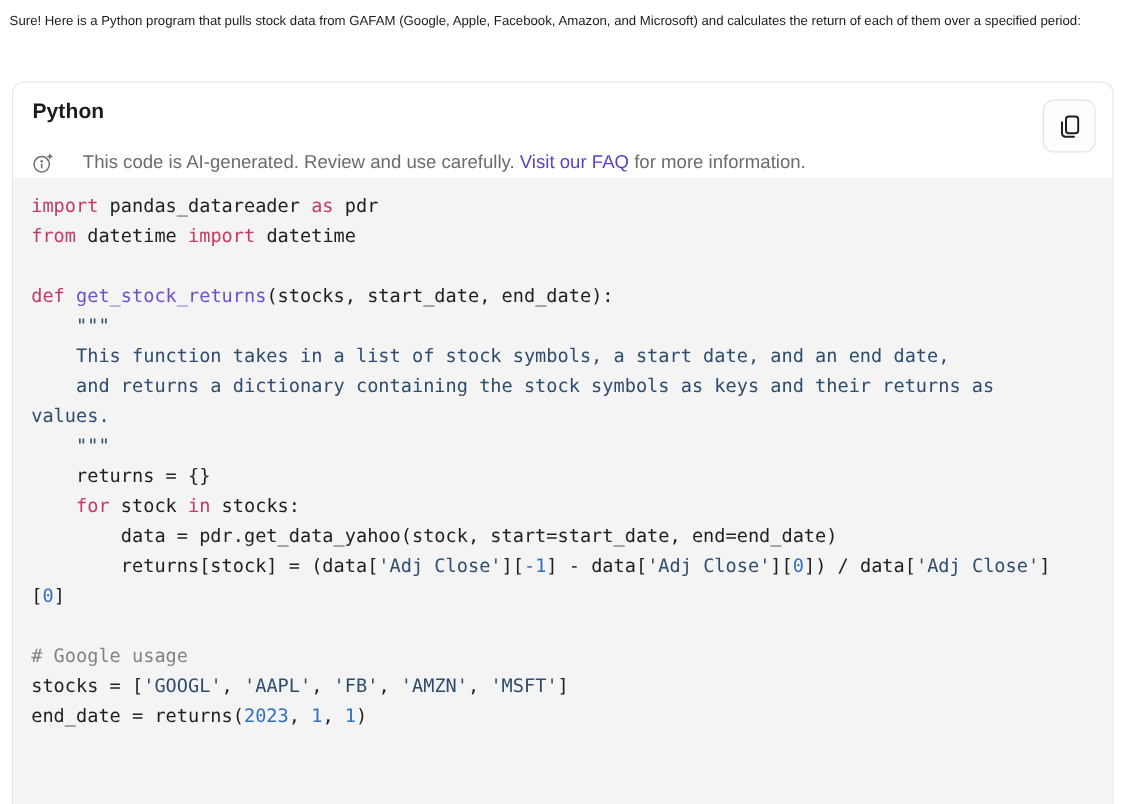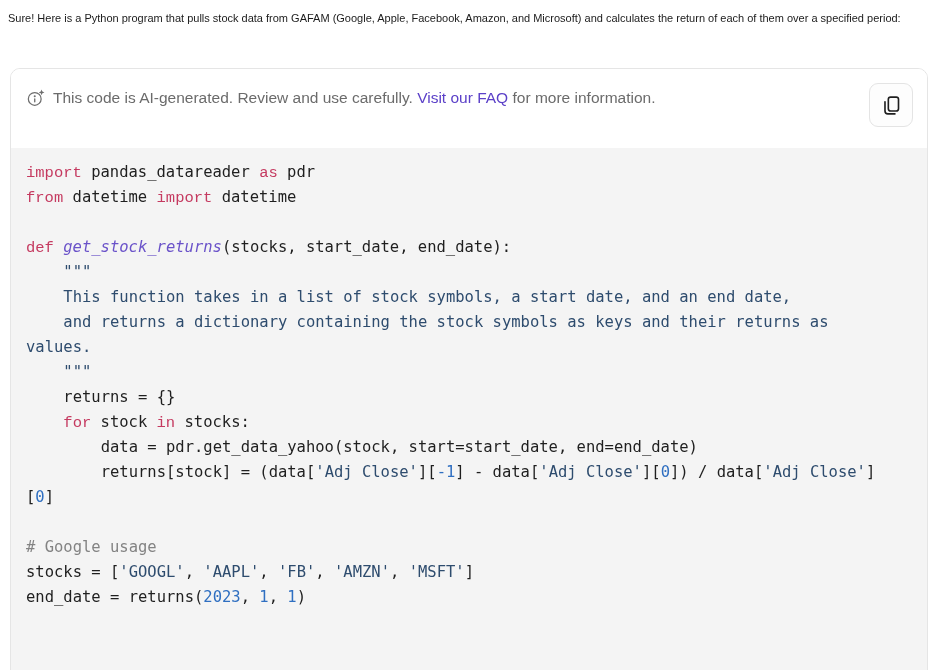--- a/index.html
+++ b/index.html
@@ -18,55 +18,56 @@
     box-sizing:border-box; overflow:hidden;
   }
   .card-header {
     position:relative; height:79px; background:#ffffff;
     padding:13px 16px 0 16px; box-sizing:border-box;
   }
   .lang-label {
     font-size:17.5px; font-weight:700; color:#1c1c1c; letter-spacing:0.1px;
   }
   .disclaimer {
-    display:flex; align-items:center; gap:8px; margin-top:7px;
+    display:flex; align-items:center; gap:24px; margin-top:24px;
     font-size:15.5px; color:#6b6b6b; white-space:pre-wrap;
   }
   .disclaimer .faq-link {
     color:var(--link, #5b40c8); cursor:pointer; text-decoration:none;
   }
   .copy-btn {
     position:absolute; top:14px; right:14px; width:44px; height:44px;
     border:1px solid #e4e4e4; border-radius:9px; background:#fdfdfd;
     display:flex; align-items:center; justify-content:center;
     cursor:pointer; padding:0;
   }
   .code-area {
     background:var(--code_bg, #f4f4f4);
     height:570px; padding:12px 14px 0 15px; box-sizing:border-box;
   }
   .code-line {
     height:25px; line-height:25px;
     font-family:"DejaVu Sans Mono", monospace;
     font-size:15.5px; white-space:pre; color:var(--plain, #1f1f1f);
   }
-  .tok-kw  { color:var(--keyword,  #c53a60);font-family:Liberation Mono, monospace; }
+  .tok-kw  { color:var(--keyword,  #c53a60); }
   .tok-str { color:var(--string,   #2e4c6e); }
   .tok-num { color:var(--number,   #2f6fc1); }
-  .tok-fn  { color:var(--function, #6a52c9);font-style:italic; }
+  .tok-fn  { color:var(--function, #6a52c9); }
   .tok-cm  { color:var(--comment,  #838383); }
   .tok-pl  { color:var(--plain,    #1f1f1f); }
 </style>
 </head>
 <body>
 
 <div class="intro">Sure! Here is a Python program that pulls stock data from GAFAM (Google, Apple, Facebook, Amazon, and Microsoft) and calculates the return of each of them over a specified period:</div>
 
 <div class="card">
   <div class="card-header">
+    <div class="lang-label">Python</div>
     <div class="disclaimer">
       <span style="display:inline-flex;">
         <svg width="18" height="18" viewBox="0 0 20 20" fill="none">
           <circle cx="8.6" cy="11" r="7.1" stroke="#6e6e6e" stroke-width="1.4"></circle>
           <circle cx="8.6" cy="8.1" r="1.15" fill="#6e6e6e"></circle>
           <rect x="7.85" y="10.3" width="1.5" height="4.6" rx="0.7" fill="#6e6e6e"></rect>
           <path d="M16.2 0.6 L17.1 2.9 L19.4 3.8 L17.1 4.7 L16.2 7 L15.3 4.7 L13 3.8 L15.3 2.9 Z" fill="#6e6e6e"></path>
         </svg>
       </span>
       <span><span>This code is AI-generated. Review and use carefully. </span><a class="faq-link">Visit our FAQ</a><span> for more information.</span></span>

